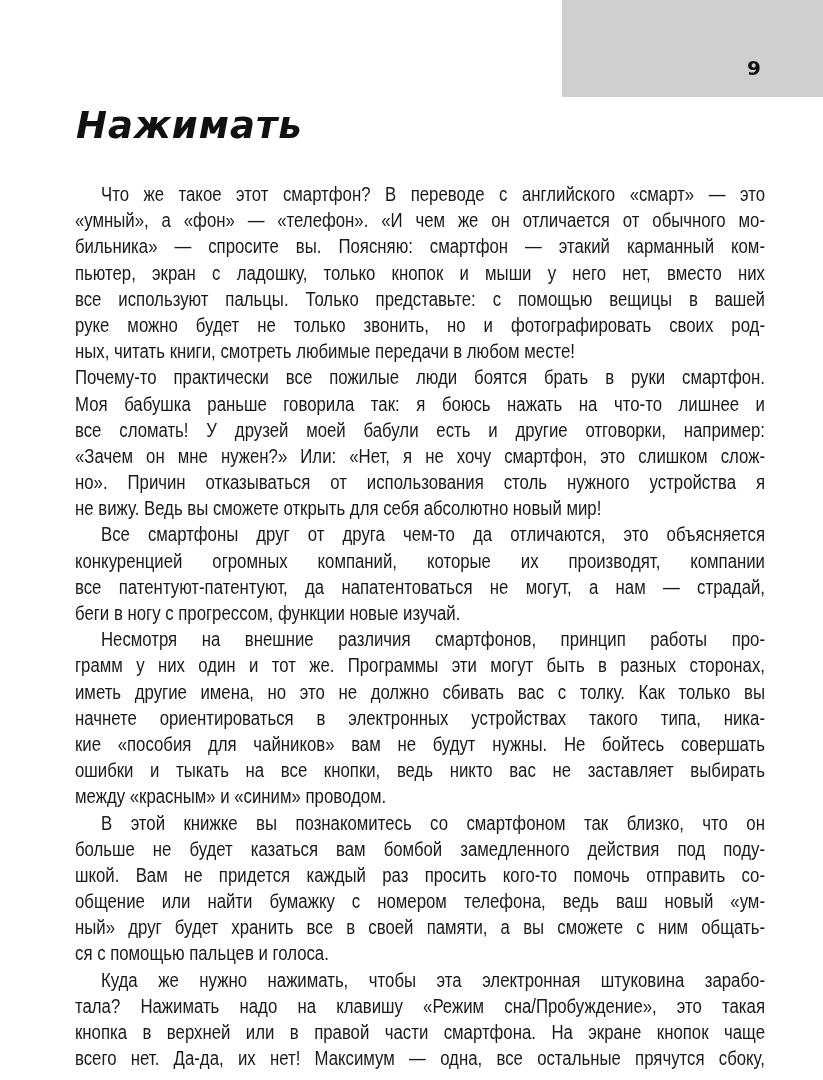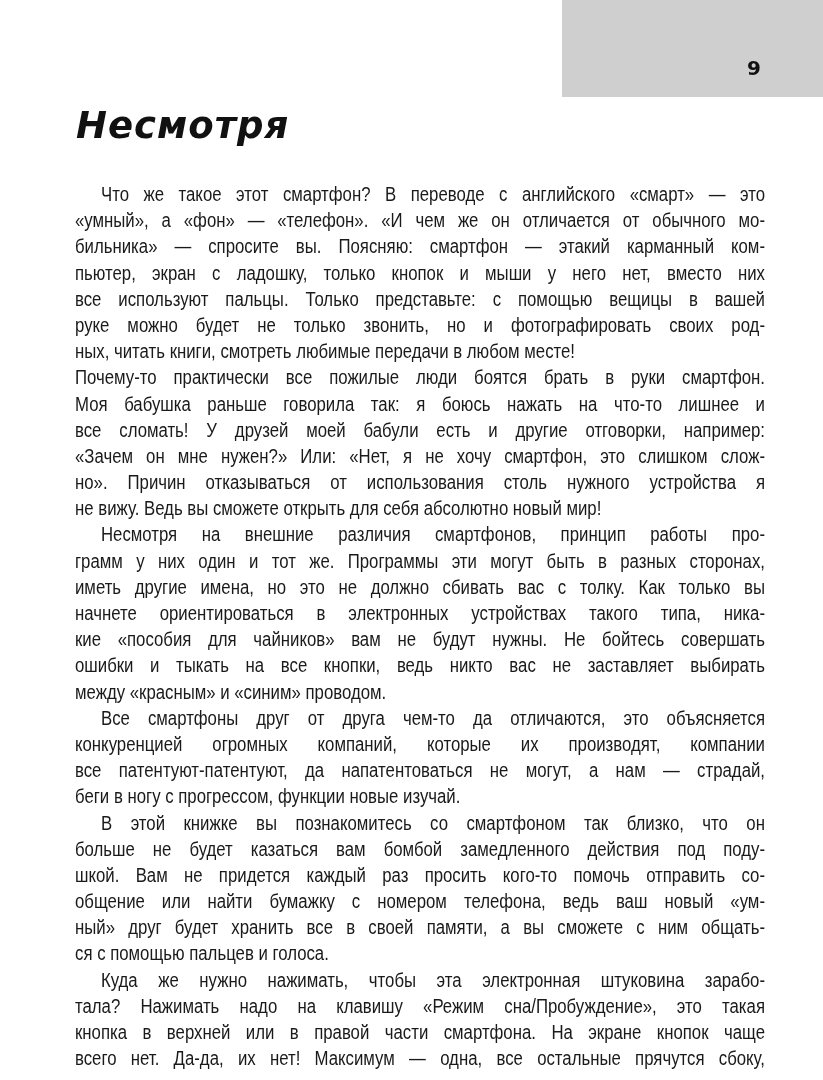--- a/index.html
+++ b/index.html
@@ -70,54 +70,54 @@
       width: calc((690px - 26px) / 0.86);
     }
   </style>
 </head>
 <body>
 
 <div class="page-tab">
   <span class="page-number">9</span>
 </div>
 
-<h1 class="chapter-title">Несмотря</h1>
+<h1 class="chapter-title">Нажимать</h1>
 
 <div class="body-text" id="body-text">
     <div>
       <span class="line indent">Что же такое этот смартфон? В переводе с английского «смарт» — это</span>
       <span class="line">«умный», а «фон» — «телефон». «И чем же он отличается от обычного мо-</span>
       <span class="line">бильника» — спросите вы. Поясняю: смартфон — этакий карманный ком-</span>
       <span class="line">пьютер, экран с ладошку, только кнопок и мыши у него нет, вместо них</span>
       <span class="line">все используют пальцы. Только представьте: с помощью вещицы в вашей</span>
       <span class="line">руке можно будет не только звонить, но и фотографировать своих род-</span>
       <span class="line last">ных, читать книги, смотреть любимые передачи в любом месте!</span>
     </div>
     <div>
       <span class="line">Почему-то практически все пожилые люди боятся брать в руки смартфон.</span>
       <span class="line">Моя бабушка раньше говорила так: я боюсь нажать на что-то лишнее и</span>
       <span class="line">все сломать! У друзей моей бабули есть и другие отговорки, например:</span>
       <span class="line">«Зачем он мне нужен?» Или: «Нет, я не хочу смартфон, это слишком слож-</span>
       <span class="line">но». Причин отказываться от использования столь нужного устройства я</span>
       <span class="line last">не вижу. Ведь вы сможете открыть для себя абсолютно новый мир!</span>
     </div>
     <div>
+      <span class="line indent">Все смартфоны друг от друга чем-то да отличаются, это объясняется</span>
+      <span class="line">конкуренцией огромных компаний, которые их производят, компании</span>
+      <span class="line">все патентуют-патентуют, да напатентоваться не могут, а нам — страдай,</span>
+      <span class="line last">беги в ногу с прогрессом, функции новые изучай.</span>
+    </div>
+    <div>
       <span class="line indent">Несмотря на внешние различия смартфонов, принцип работы про-</span>
       <span class="line">грамм у них один и тот же. Программы эти могут быть в разных сторонах,</span>
       <span class="line">иметь другие имена, но это не должно сбивать вас с толку. Как только вы</span>
       <span class="line">начнете ориентироваться в электронных устройствах такого типа, ника-</span>
       <span class="line">кие «пособия для чайников» вам не будут нужны. Не бойтесь совершать</span>
       <span class="line">ошибки и тыкать на все кнопки, ведь никто вас не заставляет выбирать</span>
       <span class="line last">между «красным» и «синим» проводом.</span>
-    </div>
-    <div>
-      <span class="line indent">Все смартфоны друг от друга чем-то да отличаются, это объясняется</span>
-      <span class="line">конкуренцией огромных компаний, которые их производят, компании</span>
-      <span class="line">все патентуют-патентуют, да напатентоваться не могут, а нам — страдай,</span>
-      <span class="line last">беги в ногу с прогрессом, функции новые изучай.</span>
     </div>
     <div>
       <span class="line indent">В этой книжке вы познакомитесь со смартфоном так близко, что он</span>
       <span class="line">больше не будет казаться вам бомбой замедленного действия под поду-</span>
       <span class="line">шкой. Вам не придется каждый раз просить кого-то помочь отправить со-</span>
       <span class="line">общение или найти бумажку с номером телефона, ведь ваш новый «ум-</span>
       <span class="line">ный» друг будет хранить все в своей памяти, а вы сможете с ним общать-</span>
       <span class="line last">ся с помощью пальцев и голоса.</span>
     </div>
     <div>

